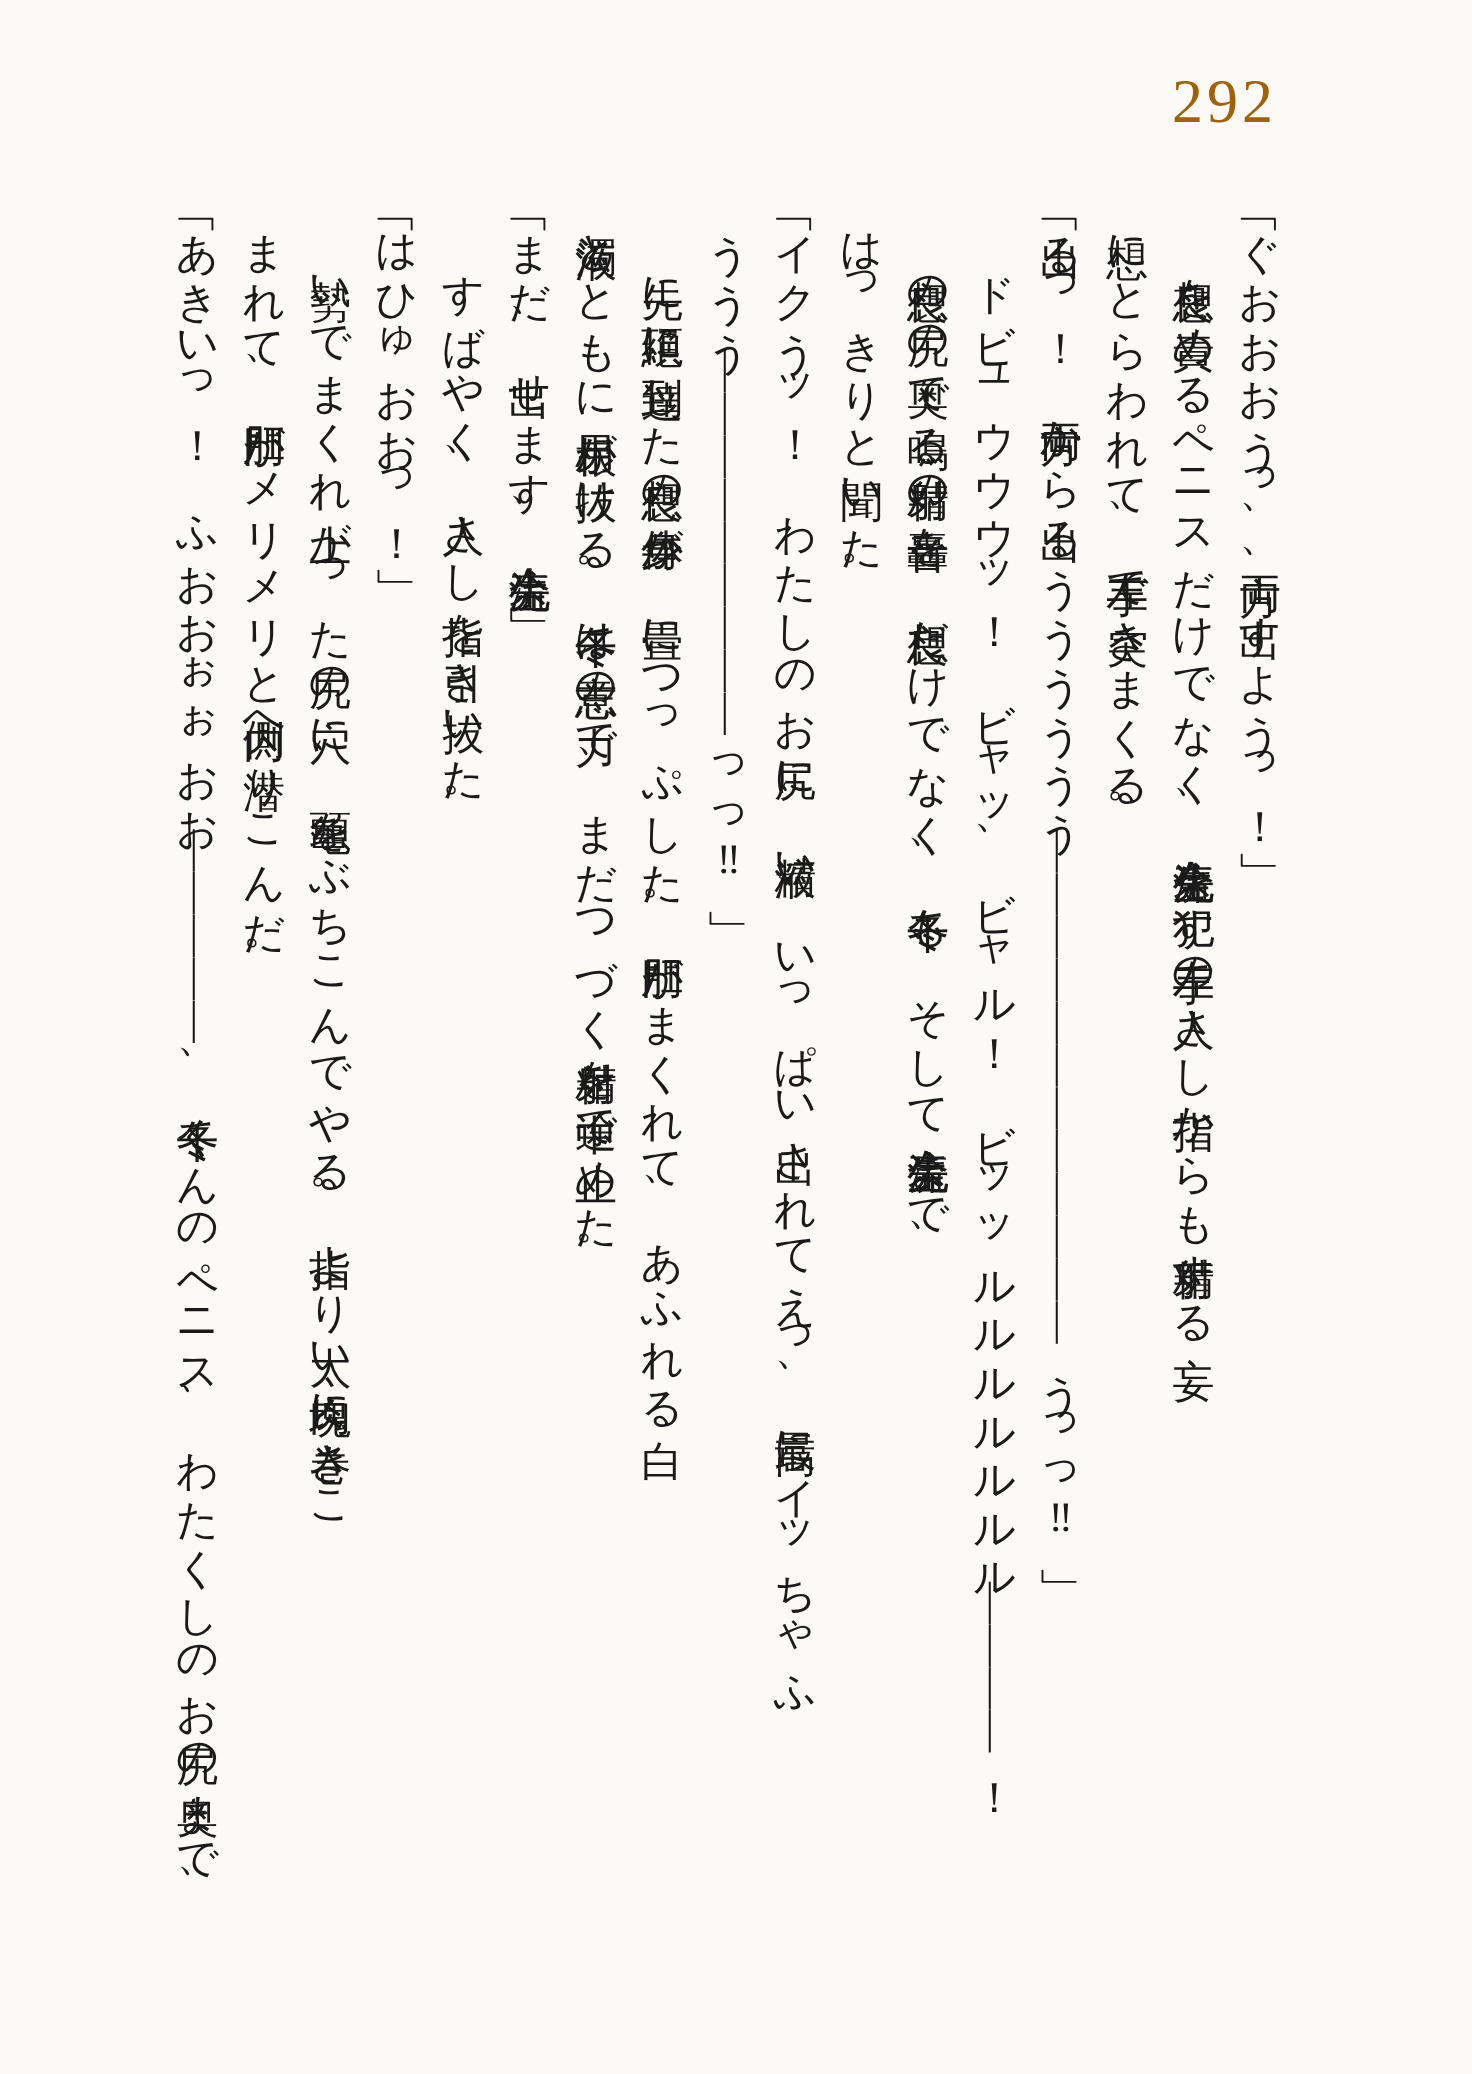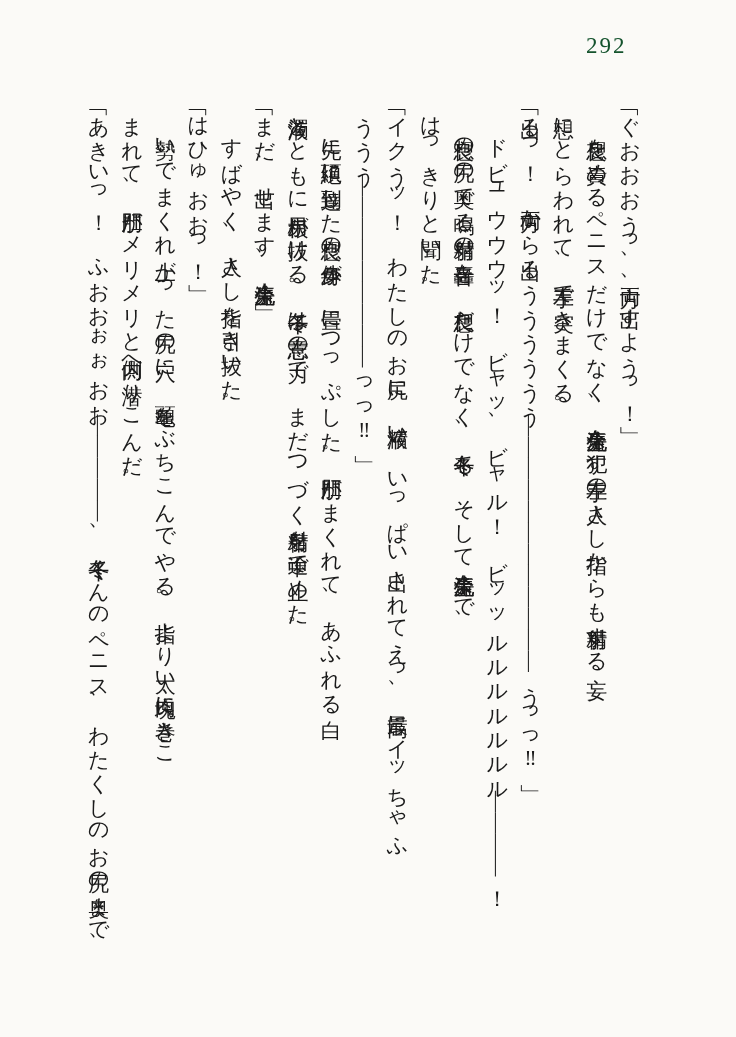--- a/index.html
+++ b/index.html
@@ -13,23 +13,23 @@
     height: 1037px;
     background: #fbfaf7;
     overflow: hidden;
     font-family: "Liberation Serif", "DejaVu Serif", serif;
     color: #1a1a1a;
   }
   .page-number {
     position: absolute;
     top: 33px;
     left: 586px;
-    font-size: 23px;
+    font-size: 31px;
     letter-spacing: 2px;
-    color: #14532d;
+    color: #a16207;
   }
   .text-block {
     position: absolute;
     top: 102px;
     right: 90px;
     height: 820px;
     writing-mode: vertical-rl;
     text-orientation: mixed;
     font-size: 21px;
     line-height: 33.2px;

